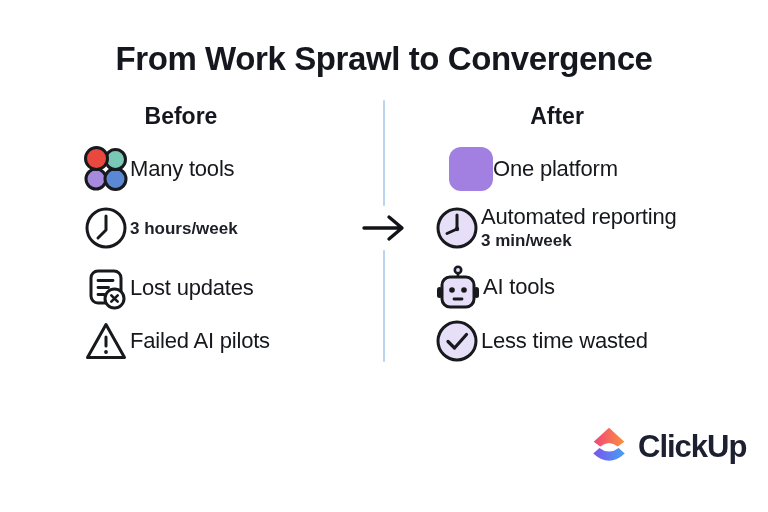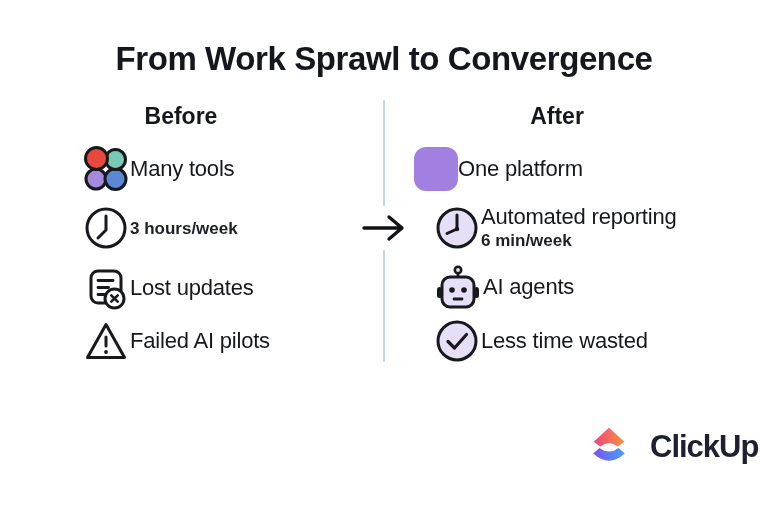--- a/index.html
+++ b/index.html
@@ -21,21 +21,21 @@
     position:absolute;left:383px;width:2px;background:#b9d5f0;border-radius:1px;
   }
   .divider-top{top:100px;height:106px;}
   .divider-bottom{top:250px;height:112px;}
   .arrow{position:absolute;left:361px;top:209px;width:48px;height:38px;}
   .row{position:absolute;display:flex;align-items:center;}
   .row .icon-box{flex:0 0 auto;display:flex;align-items:center;justify-content:center;}
   .label{font-size:22px;letter-spacing:-0.2px;color:#16181d;line-height:1.1;}
   .sublabel{font-size:17px;color:#1d2026;margin-top:3px;line-height:1.1;font-weight:bold;}
   .platform-square{width:44px;height:44px;border-radius:12px;background:#a180e2;}
-  .logo{position:absolute;left:588px;top:424px;display:flex;align-items:center;gap:20px;}
+  .logo{position:absolute;left:588px;top:424px;display:flex;align-items:center;gap:8px;}
   .logo-word{font-size:31px;font-weight:800;letter-spacing:-1px;color:#1c2030;}
   svg{display:block;}
 </style>
 </head>
 <body>
 
 <div class="canvas">
 
   <div class="title">From Work Sprawl to Convergence</div>
 
@@ -91,55 +91,55 @@
     <span class="icon-box">
       <svg width="48" height="48" viewBox="0 0 48 48">
         <path d="M24 7.5 L42.5 40.5 L5.5 40.5 Z" fill="#ffffff" stroke="#17191d" stroke-width="3" stroke-linejoin="round"></path>
         <path d="M24 20 L24 29" stroke="#17191d" stroke-width="3" stroke-linecap="round"></path>
         <circle cx="24" cy="35" r="1.9" fill="#17191d"></circle>
       </svg>
     </span>
     <span class="label">Failed AI pilots</span>
   </div>
 
-  <div class="row" style="left:414px;top:147px;">
+  <div class="row" style="left:449px;top:147px;">
     <span class="icon-box">
       <span class="platform-square"></span>
     </span>
     <span class="label">One platform</span>
   </div>
 
   <div class="row" style="left:433px;top:204px;">
     <span class="icon-box">
       <svg width="48" height="48" viewBox="0 0 48 48">
         <circle cx="24" cy="24" r="19" fill="#e7def8" stroke="#17191d" stroke-width="3"></circle>
         <path d="M24 25 L24 11 M24 25 L14 29.5" fill="none" stroke="#17191d" stroke-width="3" stroke-linecap="round"></path>
         <circle cx="24" cy="25" r="2.2" fill="#17191d"></circle>
       </svg>
     </span>
     <span>
       <div class="label">Automated reporting</div>
-      <div class="sublabel">6 min/week</div>
+      <div class="sublabel">3 min/week</div>
     </span>
   </div>
 
   <div class="row" style="left:433px;top:262px;">
     <span class="icon-box">
       <svg width="50" height="50" viewBox="0 0 50 50">
         <path d="M25 15 L25 11" stroke="#17191d" stroke-width="2.6"></path>
         <circle cx="25" cy="8" r="3.2" fill="#e7def8" stroke="#17191d" stroke-width="2.6"></circle>
         <rect x="4" y="25" width="5" height="11" rx="2.5" fill="#17191d"></rect>
         <rect x="41" y="25" width="5" height="11" rx="2.5" fill="#17191d"></rect>
         <rect x="9" y="15" width="32" height="30" rx="8" fill="#e7def8" stroke="#17191d" stroke-width="3"></rect>
         <circle cx="19" cy="28" r="2.8" fill="#17191d"></circle>
         <circle cx="31" cy="28" r="2.8" fill="#17191d"></circle>
         <path d="M21 37 H29" stroke="#17191d" stroke-width="2.8" stroke-linecap="round"></path>
       </svg>
     </span>
-    <span class="label">AI agents</span>
+    <span class="label">AI tools</span>
   </div>
 
   <div class="row" style="left:433px;top:317px;">
     <span class="icon-box">
       <svg width="48" height="48" viewBox="0 0 48 48">
         <circle cx="24" cy="24" r="19" fill="#e7def8" stroke="#17191d" stroke-width="3"></circle>
         <path d="M15 24.5 L21.5 31 L33.5 17.5" fill="none" stroke="#17191d" stroke-width="3.2" stroke-linecap="round" stroke-linejoin="round"></path>
       </svg>
     </span>
     <span class="label">Less time wasted</span>

